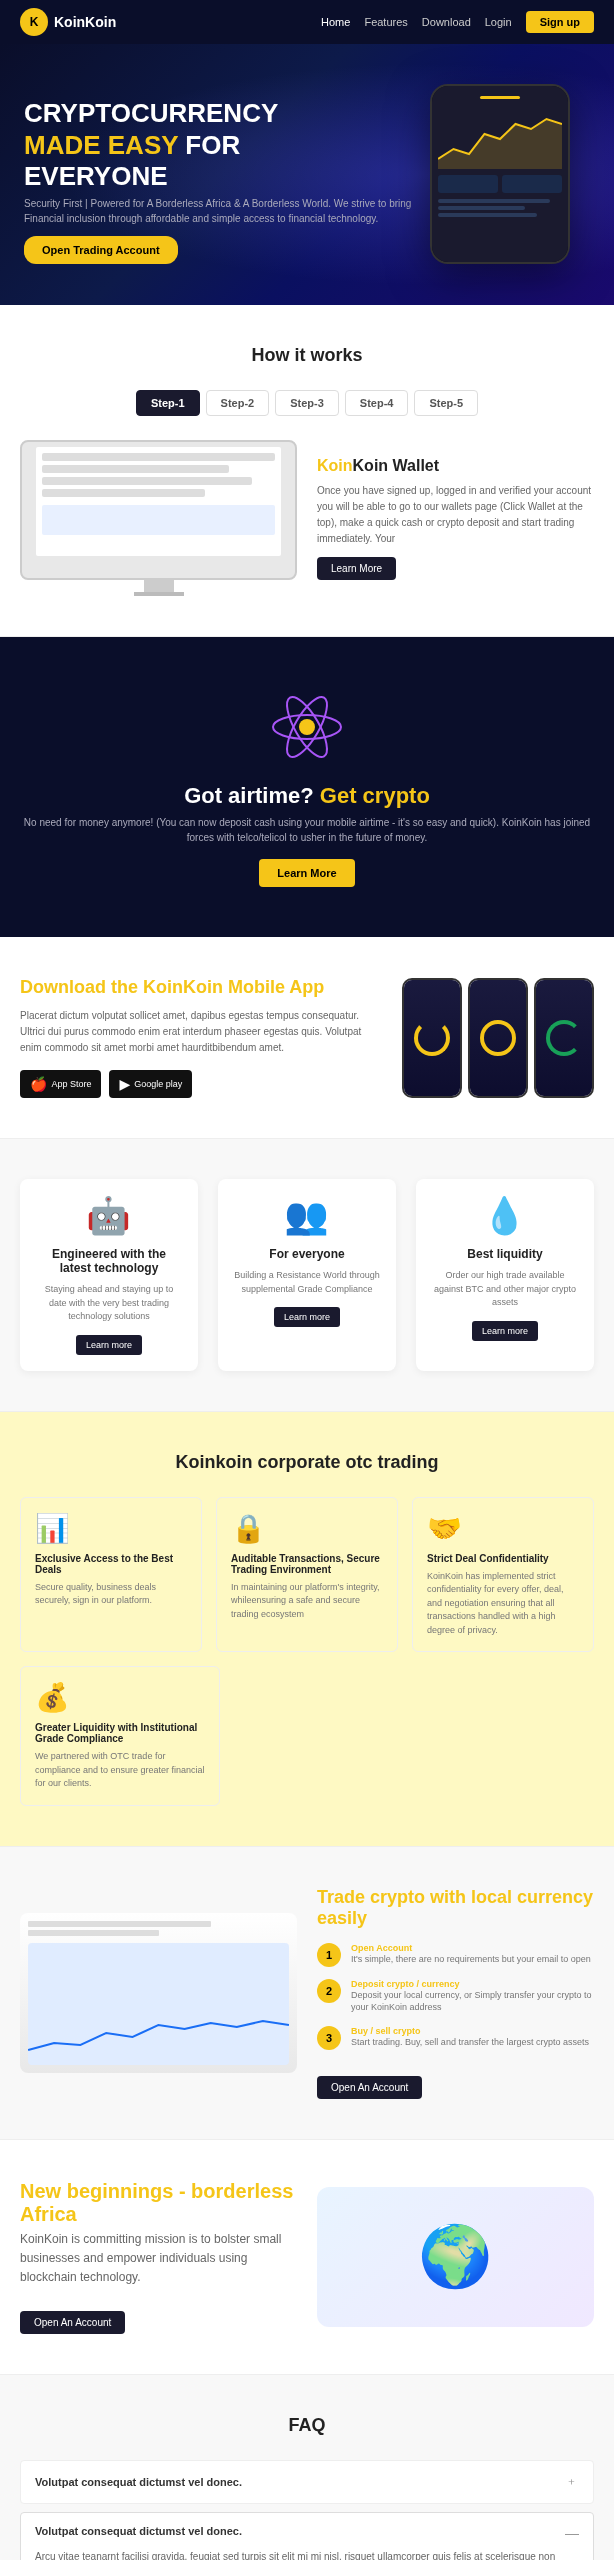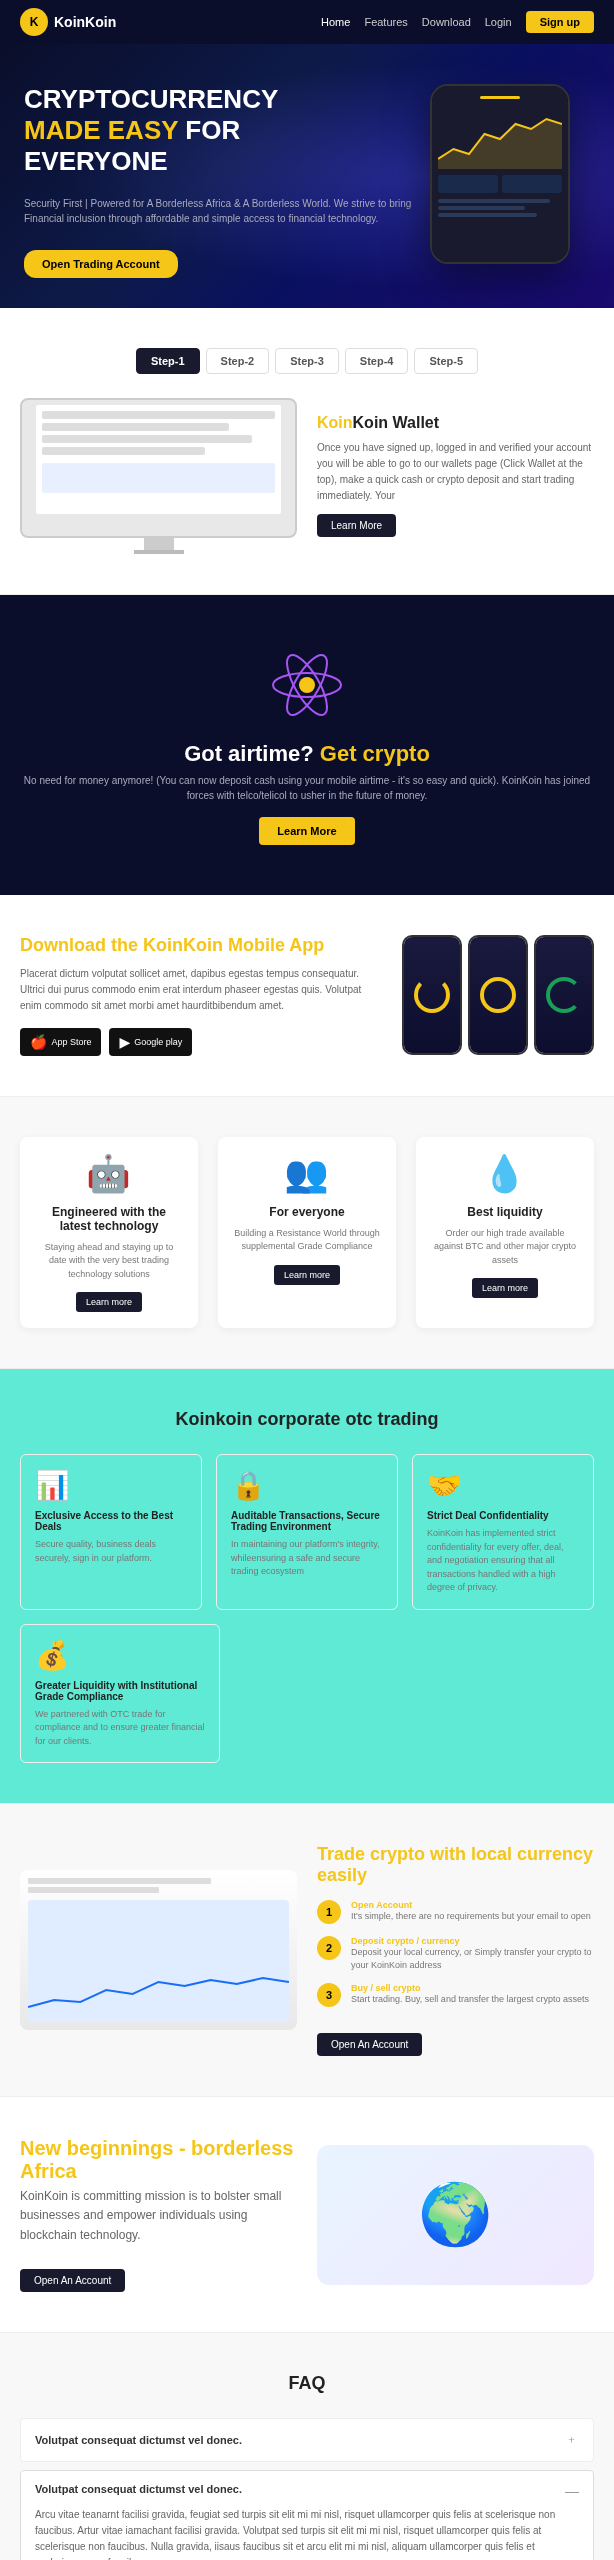--- a/index.html
+++ b/index.html
@@ -15,32 +15,32 @@
     .nav-logo-circle { width: 28px; height: 28px; background: #f5c518; border-radius: 50%; display: flex; align-items: center; justify-content: center; font-weight: bold; font-size: 12px; color: #000; }
     .nav-logo-text { color: #fff; font-weight: bold; font-size: 14px; }
     .nav-links { display: flex; align-items: center; gap: 14px; }
     .nav-links a { color: #ccc; font-size: 11px; text-decoration: none; }
     .nav-links a.active { color: #fff; }
     .btn-signup { background: #f5c518; color: #000; font-weight: bold; font-size: 11px; padding: 5px 14px; border-radius: 4px; border: none; cursor: pointer; }
 
     
     .hero {
       background: linear-gradient(135deg, #0a0e2a 0%, #0d1a4a 40%, #0a1060 60%, #1a0a6e 100%);
-      min-height: 260px; padding: 40px 24px 30px;
-      display: flex; align-items: flex-start; justify-content: space-between;
+      min-height: 260px; padding: 40px 24px 41px;
+      display: flex; align-items: flex-end; justify-content: space-between;
       position: relative; overflow: hidden;
     }
     .hero::before {
       content: ''; position: absolute; inset: 0;
       background: radial-gradient(ellipse at 70% 50%, rgba(100,100,255,0.3) 0%, transparent 60%);
     }
     .hero-text { flex: 1; z-index: 1; }
     .hero-text h1 { font-size: 26px; font-weight: 900; color: #fff; line-height: 1.2; }
     .hero-text h1 span.yellow { color: #f5c518; }
-    .hero-text p { font-size: 10px; color: #aab; margin: 18px 0; line-height: 1.5; }
+    .hero-text p { font-size: 10px; color: #aab; margin: 4px 0; line-height: 1.5; }
     .btn-hero { background: #f5c518; color: #000; font-weight: bold; font-size: 11px; padding: 8px 18px; border-radius: 12px; border: none; cursor: pointer; margin-top: 6px; }
     .hero-phone { width: 160px; z-index: 1; position: relative; }
     .phone-mockup {
       width: 140px; height: 180px; background: #111; border-radius: 18px;
       border: 2px solid #333; position: relative; overflow: hidden;
       box-shadow: 0 10px 40px rgba(0,0,0,0.5);
     }
     .phone-screen { background: #1a1a2e; width: 100%; height: 100%; padding: 10px 6px; }
     .phone-chart-line { width: 100%; height: 60px; position: relative; margin-top: 10px; }
     .phone-chart-line svg { width: 100%; height: 100%; }
@@ -100,21 +100,21 @@
     
     .features-section { padding: 40px 20px; background: #f8f8f8; }
     .features-grid { display: grid; grid-template-columns: repeat(3, 1fr); gap: 20px; }
     .feature-card { background: #fff; border-radius: 8px; padding: 16px; text-align: center; box-shadow: 0 2px 8px rgba(0,0,0,0.06); }
     .feature-icon { font-size: 36px; margin-bottom: 10px; }
     .feature-card h3 { font-size: 12px; font-weight: 700; color: #222; margin-bottom: 8px; }
     .feature-card p { font-size: 9px; color: #777; line-height: 1.5; margin-bottom: 10px; }
     .btn-learn-sm { background: #1a1a2e; color: #fff; font-size: 9px; padding: 5px 10px; border-radius: 3px; border: none; cursor: pointer; }
 
     
-    .otc-section { padding: 40px 20px; background: #5eead4; }
+    .otc-section { padding: 40px 20px; background: #fef9c3; }
     .otc-grid { display: grid; grid-template-columns: repeat(3, 1fr); gap: 14px; margin-top: 20px; }
     .otc-card { padding: 14px; border: 1px solid #eee; border-radius: 6px; }
     .otc-card-icon { font-size: 28px; margin-bottom: 8px; }
     .otc-card h4 { font-size: 10px; font-weight: 700; color: #222; margin-bottom: 6px; }
     .otc-card p { font-size: 9px; color: #777; line-height: 1.5; }
     .otc-bottom { margin-top: 14px; }
 
     
     .trade-section { padding: 40px 20px; background: #f8f8f8; display: flex; gap: 20px; align-items: center; }
     .trade-monitor { flex: 1; }
@@ -207,20 +207,21 @@
           <div style="height:4px;background:#2a3a5a;border-radius:2px;width:90%;"></div>
           <div style="height:4px;background:#2a3a5a;border-radius:2px;width:70%;"></div>
           <div style="height:4px;background:#2a3a5a;border-radius:2px;width:80%;"></div>
         </div>
       </div>
     </div>
   </div>
 </section>
 
 <section class="how-it-works">
+  <h2 class="section-title">How it works</h2>
   <div class="steps-tabs">
     <div class="step-tab active">Step-1</div>
     <div class="step-tab">Step-2</div>
     <div class="step-tab">Step-3</div>
     <div class="step-tab">Step-4</div>
     <div class="step-tab">Step-5</div>
   </div>
   <div class="step-content">
     <div class="step-monitor">
       <div class="monitor-img">

